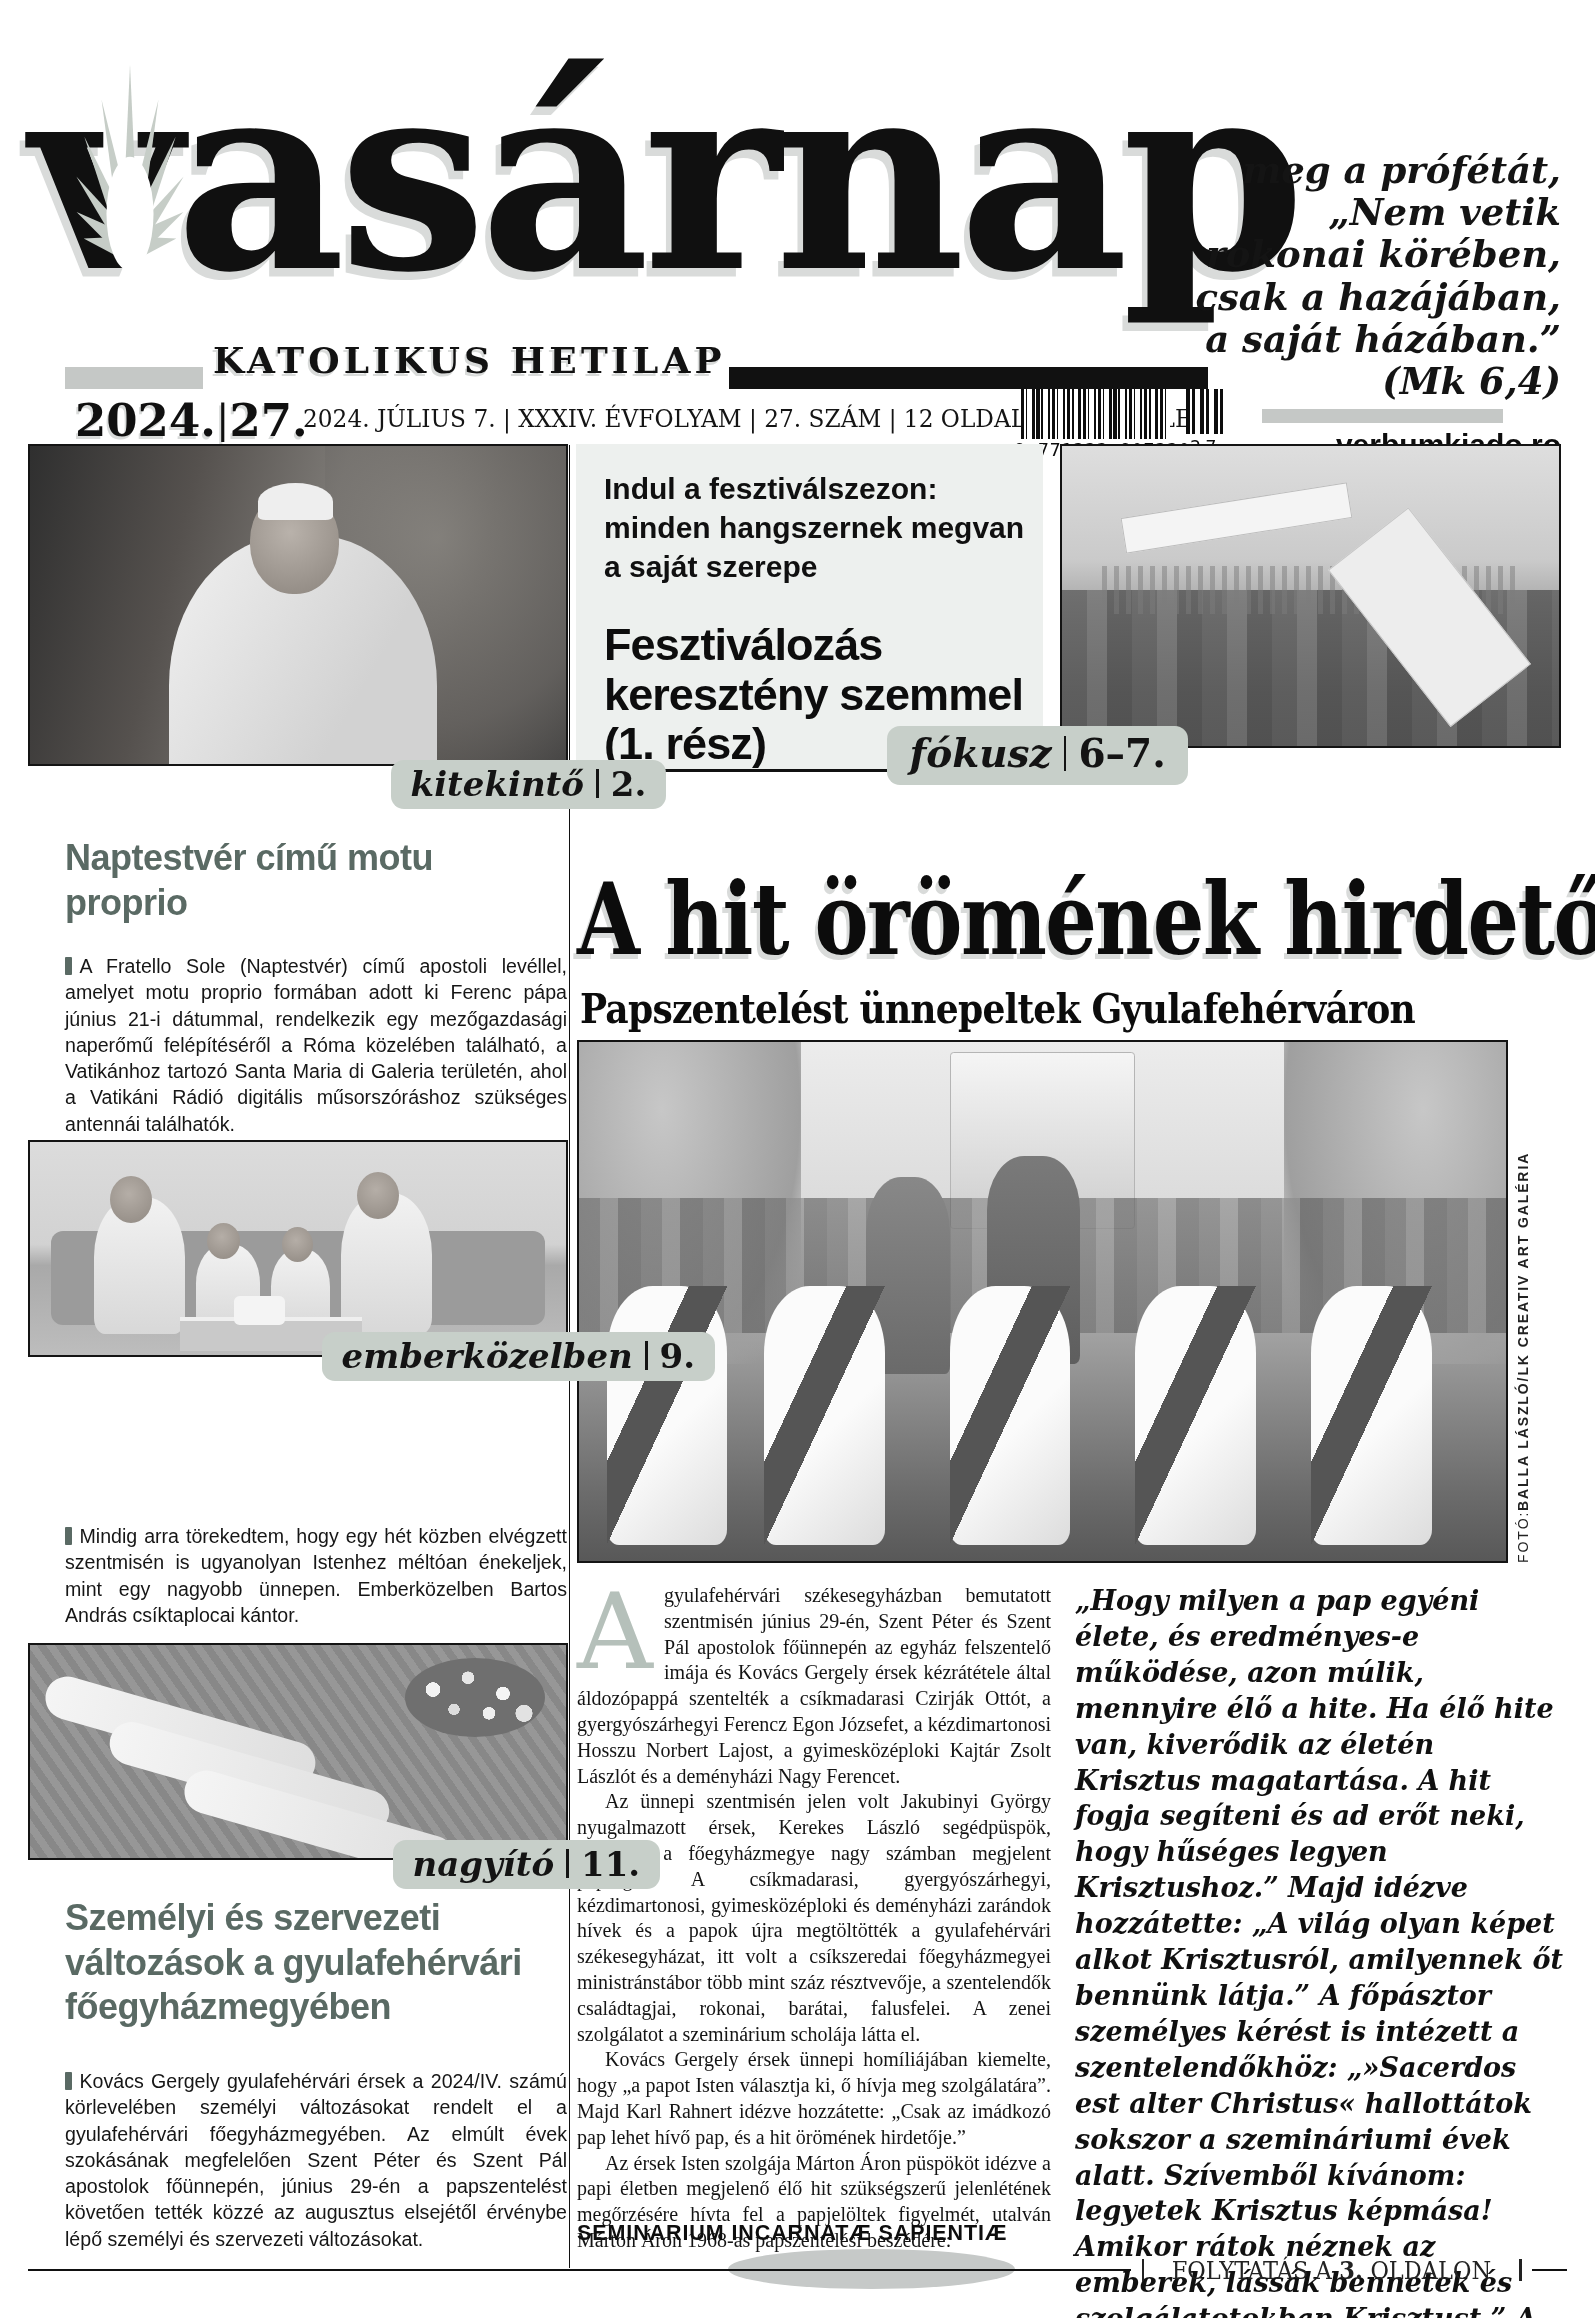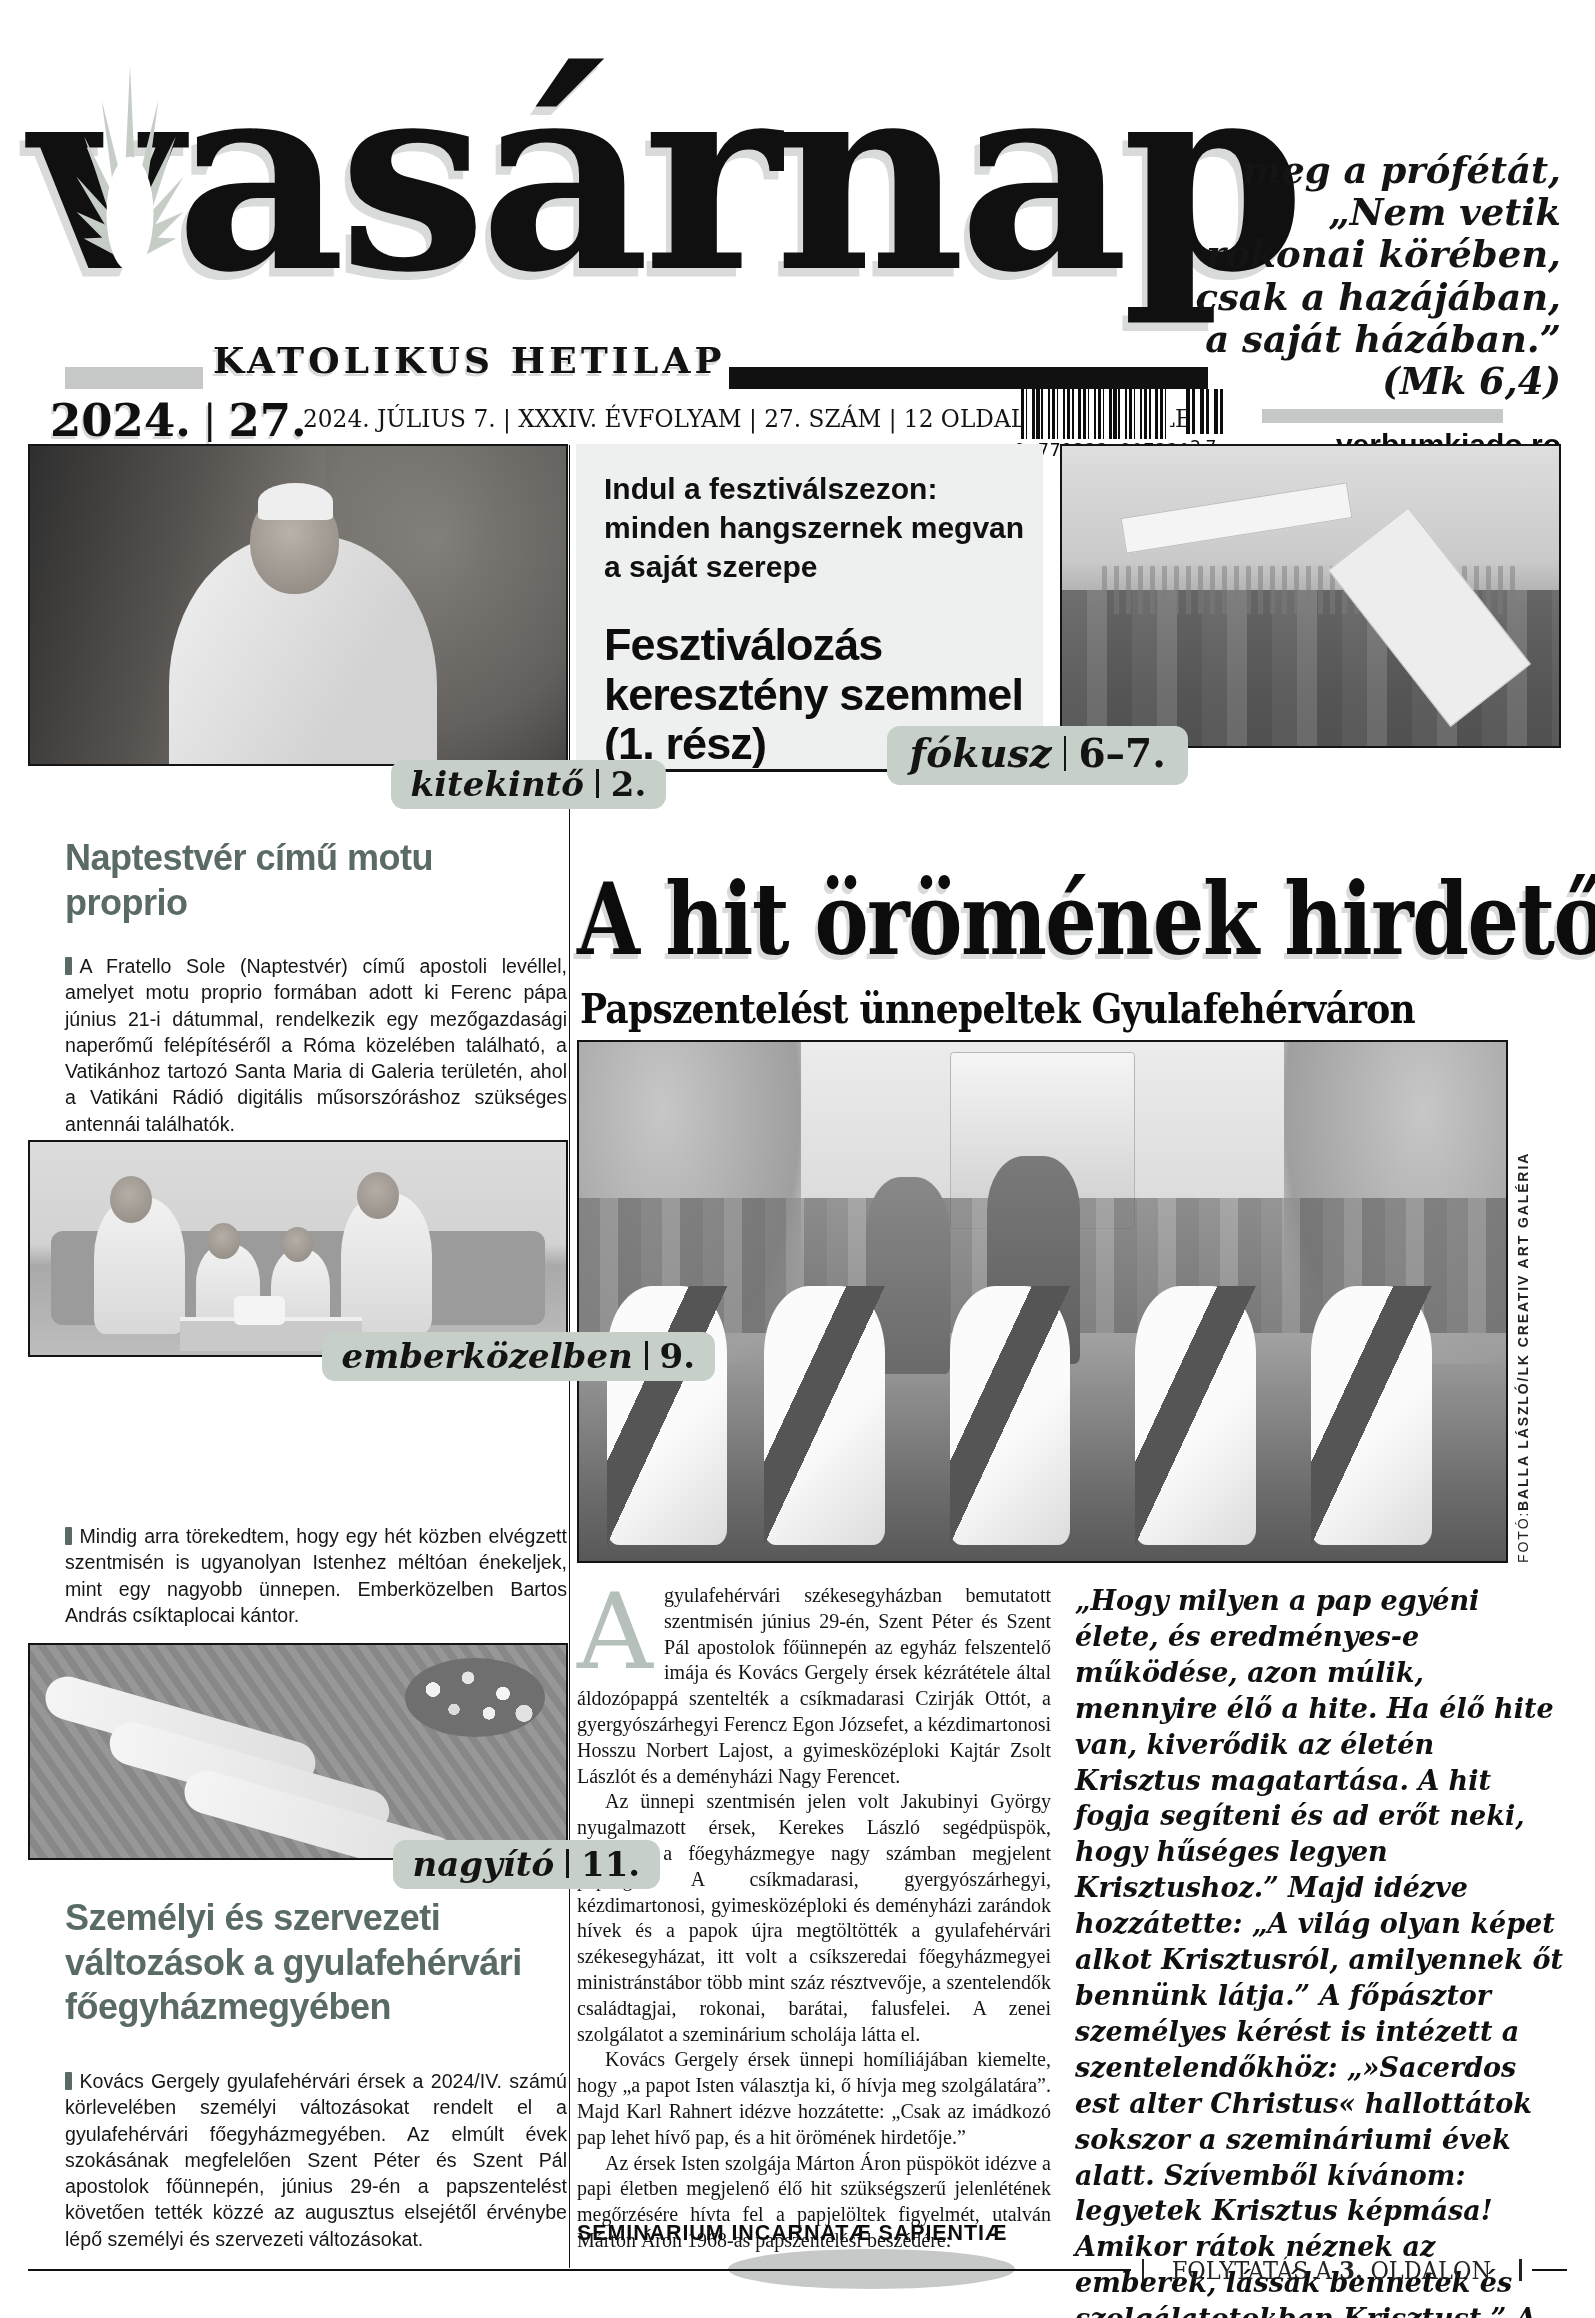--- a/index.html
+++ b/index.html
@@ -12,21 +12,21 @@
   #masthead-title{left:30px;top:45px;font:700 262px/1 "DejaVu Serif",serif;letter-spacing:-6.5px;color:#101010;
     text-shadow:-5.6px 8.4px 0 var(--shadow);white-space:nowrap}
   #sunburst{left:46px;top:60px;width:168px;height:220px;z-index:2}
   #tagline-bar-left{left:65px;top:367px;width:138px;height:21.5px;background:#c5c8c6}
   #tagline{left:213px;top:339px;width:509px;height:49px;line-height:49px;text-align:center;
     font:700 36px "DejaVu Serif",serif;letter-spacing:4.2px;color:#121212;text-shadow:-1.9px 2.8px 0 var(--shadow);white-space:nowrap}
   #tagline-bar-right{left:729px;top:367px;width:479px;height:21.5px;background:#111}
   #gray-bar-right{left:1262px;top:409px;width:241px;height:14px;background:#c5c8c6}
   #website{left:1196px;top:428px;width:365px;text-align:right;font:700 30px "Liberation Sans",sans-serif;color:#0d0d0d}
 
-  #dateline{left:50px;top:394px;display:flex;align-items:baseline;gap:12px;
+  #dateline{left:75px;top:394px;display:flex;align-items:baseline;
     font:700 45px "DejaVu Serif",serif;color:#101010;text-shadow:-1.9px 2.8px 0 var(--shadow)}
   #dateline .dsep{font-weight:400;font-size:40px;transform:translateY(-2.8px)}
   #infoline{left:303px;top:404px;font:400 25px "DejaVu Serif",serif;color:#141414;
     transform:scaleX(.93);transform-origin:left;white-space:nowrap}
 
   
   #barcode{left:1021px;top:389px;width:201px;height:75px}
   #barcode .bars{position:absolute;left:0;top:0;width:149px;height:50px;
     background:repeating-linear-gradient(90deg,#0c0c0c 0 3.3px,#fff 3.3px 5.1px,#0c0c0c 5.1px 6.5px,#fff 6.5px 11.2px,#0c0c0c 11.2px 13.6px,#fff 13.6px 15.4px)}
   #barcode .addon{position:absolute;left:165px;top:0;width:39px;height:45px;

